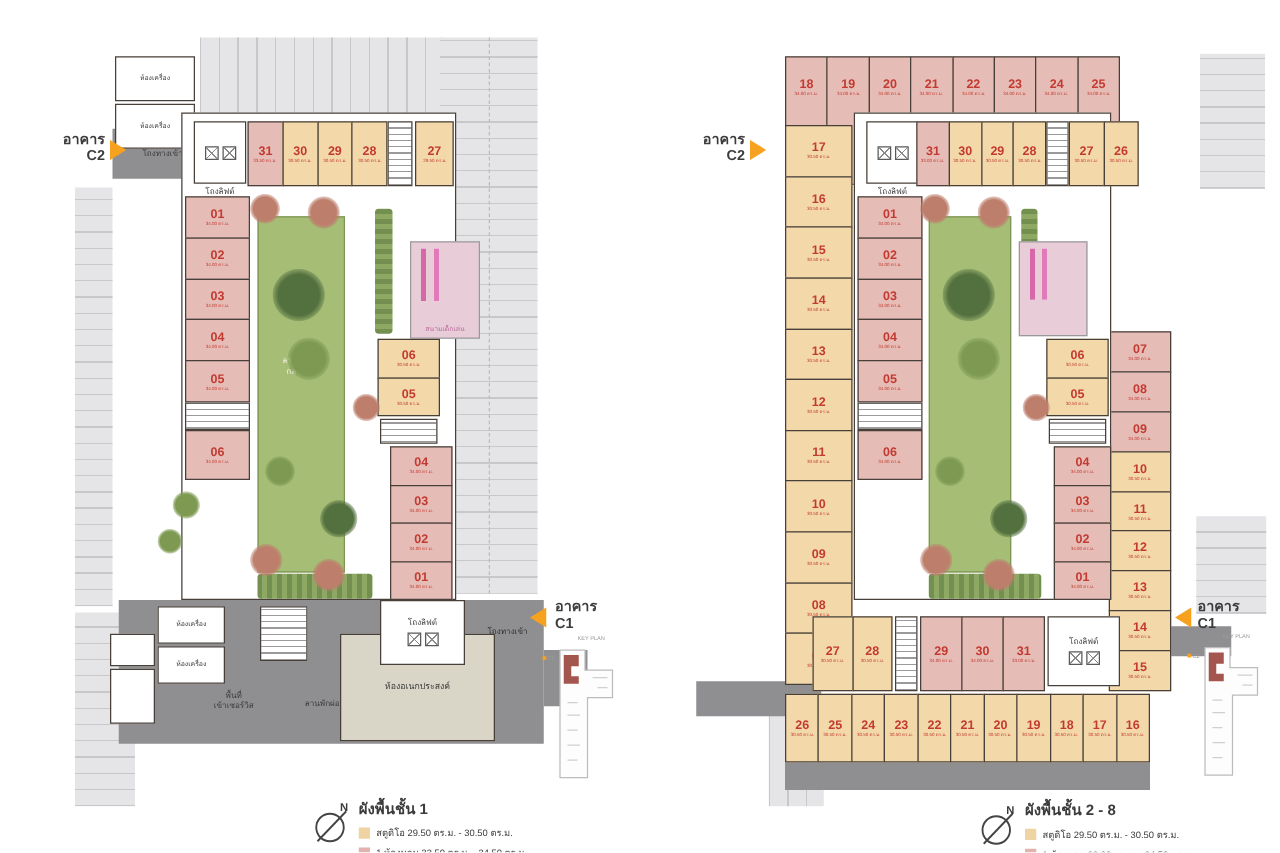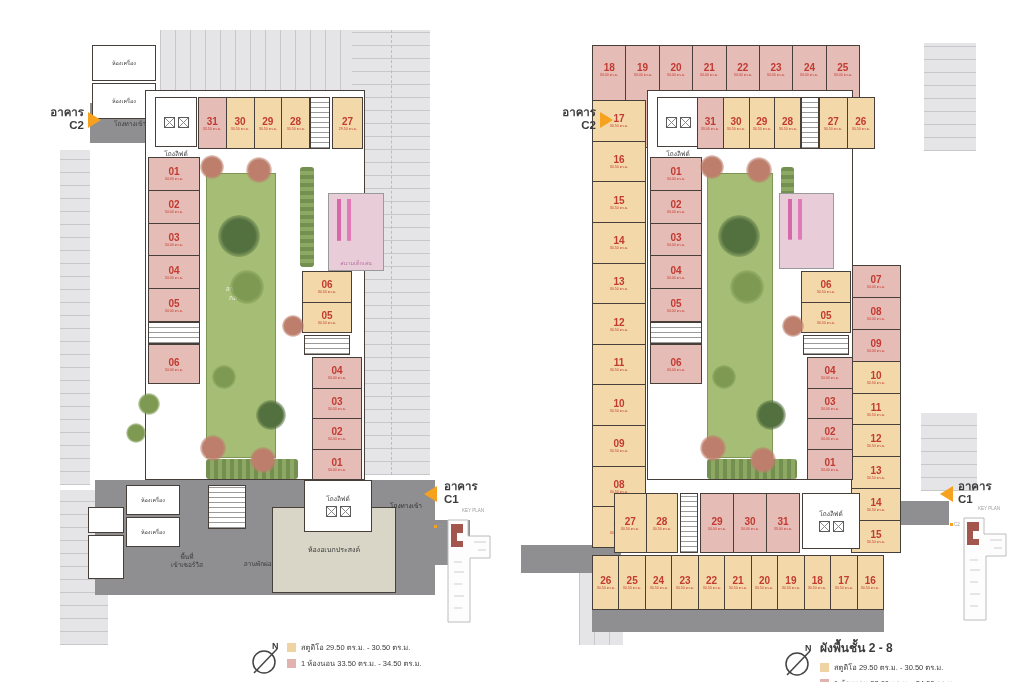--- a/index.html
+++ b/index.html
@@ -223,21 +223,21 @@
     <div class="abs whitebox" style="left:244px;top:465px;width:68px;height:52px;display:flex;flex-direction:column;align-items:center;justify-content:center;gap:2px;">
       <span class="lbl">โถงลิฟต์</span>
       <span class="lifts">
           <span class="lift"></span>
           <span class="lift"></span>
         </span>
     </div>
     <div class="abs lbl" style="left:318px;top:487px;width:56px;color:#2e2e2e;">โถงทางเข้า</div>
   </div>
 
-  <div class="plan" style="left:579px;top:15px;width:400px;height:645px;">
+  <div class="plan" style="left:615px;top:15px;width:400px;height:645px;">
 
     <div class="abs parkH" style="left:345px;top:28px;width:52px;height:108px;"></div>
     <div class="abs parkH" style="left:342px;top:398px;width:56px;height:78px;"></div>
     <div class="abs parkV" style="left:0;top:548px;width:44px;height:82px;"></div>
     <div class="abs road" style="left:-58px;top:530px;width:100px;height:28px;"></div>
     <div class="abs road" style="left:13px;top:595px;width:292px;height:22px;"></div>
     <div class="abs road" style="left:300px;top:486px;width:70px;height:24px;"></div>
 
     <div class="abs u-row pad-top" style="left:13px;top:30px;width:268px;height:103px;">
         <div class="unit onebed">
@@ -585,20 +585,21 @@
       <path d="M20 48 h8 M20 58 h10 M20 70 h8 M20 82 h10 M20 94 h8 M40 28 h12 M44 36 h8" stroke="#cfcfcf" stroke-width="1" fill="none"></path>
     </svg>
   </div>
 
   <svg class="abs" width="30" height="30" viewBox="0 0 30 30" style="left:250px;top:646px;">
     <circle cx="14" cy="16" r="11" fill="none" stroke="#444" stroke-width="1.5"></circle>
     <line x1="4" y1="27" x2="27" y2="3" stroke="#444" stroke-width="1.5"></line>
   </svg>
   <span class="abs north" style="left:272px;top:641px;">N</span>
   <div class="abs" style="left:287px;top:637px;width:210px;">
+    <div class="title">ผังพื้นชั้น 1</div>
     <div class="legend-row">
       <span class="swatch studio"></span>
       <span>สตูดิโอ 29.50 ตร.ม. - 30.50 ตร.ม.</span>
     </div>
     <div class="legend-row">
       <span class="swatch onebed"></span>
       <span>1 ห้องนอน 33.50 ตร.ม. - 34.50 ตร.ม.</span>
     </div>
   </div>
 

